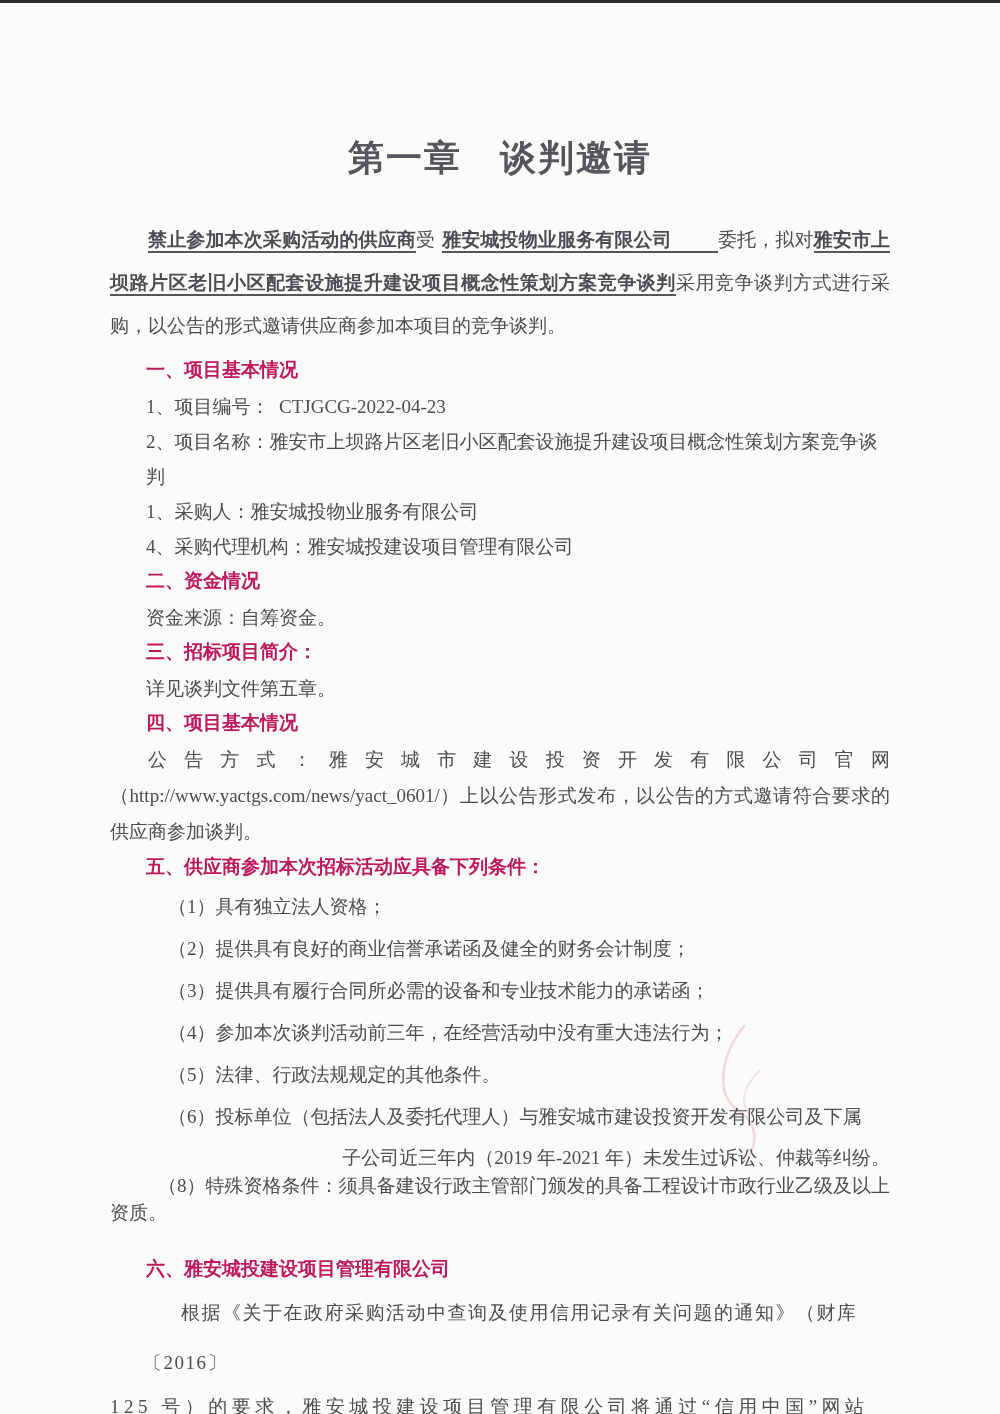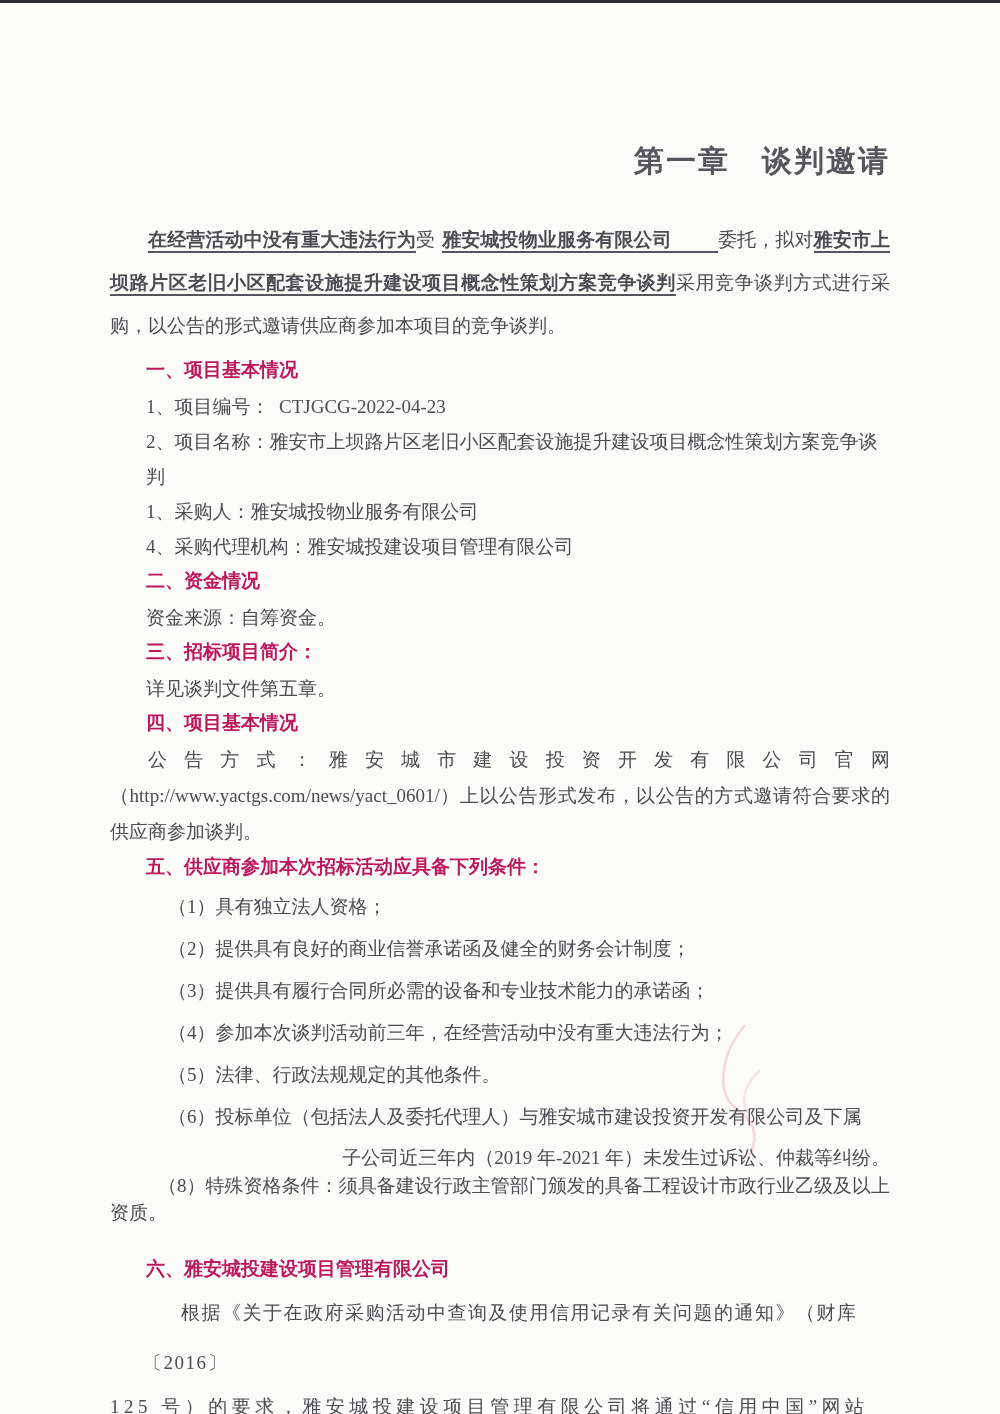--- a/index.html
+++ b/index.html
@@ -12,24 +12,24 @@
     overflow: hidden;
   }
   .scan-edge { position: absolute; top: 0; left: 0; width: 1000px; height: 3px; background: #2e2e30; }
   .content {
     position: absolute; left: 110px; top: 0; width: 780px;
     font-size: 19px;
   }
   .doc-title {
     margin-top: 138px;
     line-height: 46px;
-    text-align: right;
-    font-family: Liberation Sans, sans-serif;
+    text-align: center;
+    font-family: Liberation Mono, monospace;
     font-weight: 700;
-    font-size: 30px;
+    font-size: 36px;
     letter-spacing: 2px;
     color: #55555b;
   }
   .p-intro {
     margin-top: 34px;
     line-height: 43px;
     text-align: justify;
     text-indent: 38px;
   }
   .u-bold {
@@ -84,21 +84,21 @@
 
 <svg class="artifact" width="100" height="150" viewBox="0 0 100 150">
   <path d="M55 10 C 30 40, 25 80, 48 95 C 62 104, 70 120, 60 140" fill="none" stroke="#e8aab4" stroke-width="2.5" opacity="0.45"></path>
   <path d="M70 55 C 55 70, 50 85, 58 98" fill="none" stroke="#e8aab4" stroke-width="2" opacity="0.3"></path>
 </svg>
 
 <div class="content">
 
   <div class="doc-title">第一章　谈判邀请</div>
 
-  <div class="p-intro"><span class="u-bold">在经营活动中没有重大违法行为</span><span>受</span><span class="u-bold u-client">雅安城投物业服务有限公司</span><span>委托，拟对</span><span class="u-bold">雅安市上坝路片区老旧小区配套设施提升建设项目概念性策划方案竞争谈判</span><span>采用竞争谈判方式进行采购，以公告的形式邀请供应商参加本项目的竞争谈判。</span></div>
+  <div class="p-intro"><span class="u-bold">禁止参加本次采购活动的供应商</span><span>受</span><span class="u-bold u-client">雅安城投物业服务有限公司</span><span>委托，拟对</span><span class="u-bold">雅安市上坝路片区老旧小区配套设施提升建设项目概念性策划方案竞争谈判</span><span>采用竞争谈判方式进行采购，以公告的形式邀请供应商参加本项目的竞争谈判。</span></div>
 
   <div class="heading h-first">一、项目基本情况</div>
   <div>
     <div class="line">1、项目编号：  CTJGCG-2022-04-23</div>
     <div class="line">2、项目名称：雅安市上坝路片区老旧小区配套设施提升建设项目概念性策划方案竞争谈判</div>
     <div class="line">1、采购人：雅安城投物业服务有限公司</div>
     <div class="line">4、采购代理机构：雅安城投建设项目管理有限公司</div>
   </div>
 
   <div class="heading">二、资金情况</div>

